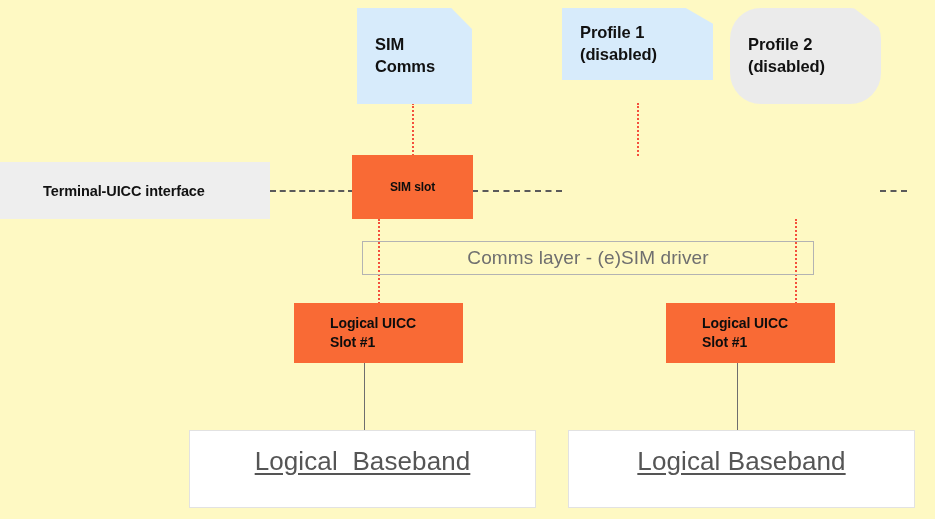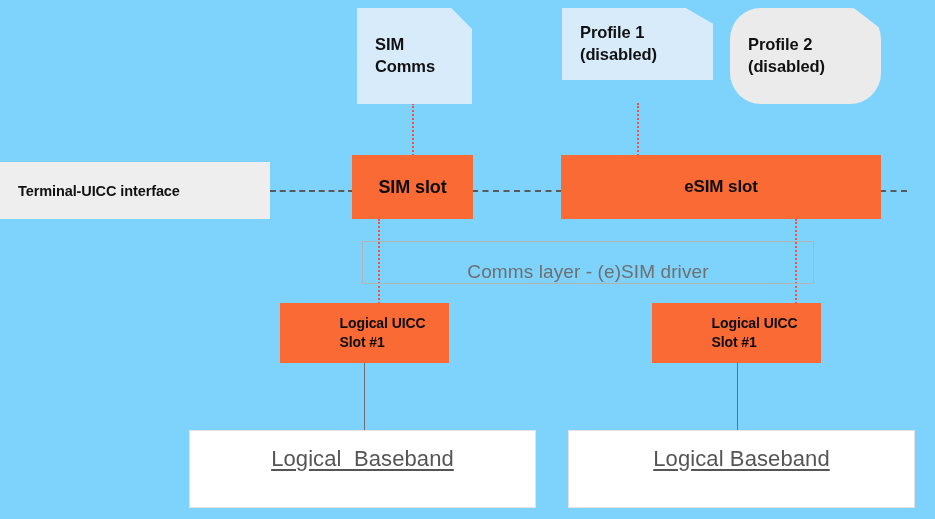--- a/index.html
+++ b/index.html
@@ -8,21 +8,21 @@
     background: #ffffff;
   }
   body {
     font-family: "Liberation Sans", sans-serif;
     -webkit-font-smoothing: antialiased;
   }
   #canvas {
     position: relative;
     width: 935px;
     height: 519px;
-    background: #7dd3fc;
+    background: #fef9c3;
     overflow: hidden;
   }
 
   
   .abs { position: absolute; box-sizing: border-box; }
 
   
   .card {
     display: flex;
     align-items: center;
@@ -41,28 +41,28 @@
   
   .slot {
     background: #f96a35;
     display: flex;
     align-items: center;
     color: #0d0d0d;
     font-weight: bold;
     letter-spacing: -0.1px;
   }
   .slot-center { justify-content: center; }
-  .slot-left { justify-content: center; padding-left: 36px; }
+  .slot-left { justify-content: flex-start; padding-left: 36px; margin-left: 14px; }
 
   
   .band {
     background: #eeeeee;
     display: flex;
     align-items: center;
-    padding-left: 18px;
+    padding-left: 43px;
     font-weight: bold;
     font-size: 14.5px;
     color: #111111;
     letter-spacing: -0.1px;
   }
 
   
   .comms {
     border: 1.6px solid #b3b3b3;
     background: transparent;
@@ -77,21 +77,21 @@
   
   .bb {
     border: 1px solid #e2e2e2;
     background: #ffffff;
     display: flex;
     align-items: flex-start;
     justify-content: center;
     padding-top: 15px;
   }
   .bb-label {
-    font-size: 22px;
+    font-size: 26px;
     color: #555555;
     text-decoration: underline;
     text-underline-offset: 3px;
     letter-spacing: 0.1px;
     white-space: pre;
   }
 
   
   .vdot {
     position: absolute;
@@ -150,29 +150,26 @@
     <div>
       <div>Profile 2</div>
       <div>(disabled)</div>
     </div>
   </div>
 
   <div class="abs band" style="left:0px; top:162px; width:270px; height:57px;">
     <span>Terminal-UICC interface</span>
   </div>
 
-  <div class="abs slot slot-center" style="left:352px; top:155px; width:121px; height:64px; font-size:18px;">
+  <div class="abs slot slot-center" style="left:352px; top:155px; width:121px; height:64px; font-size:12px;">
     <span>SIM slot</span>
   </div>
 
-  <div class="abs slot slot-center" style="left:561px; top:155px; width:320px; height:64px; font-size:17px;">
-    <span>eSIM slot</span>
-  </div>
 
-  <div class="abs comms" style="left:362px; top:241px; width:452px; height:43px;align-items:flex-end;">
+  <div class="abs comms" style="left:362px; top:241px; width:452px; height:34px;">
     <span>Comms layer - (e)SIM driver</span>
   </div>
 
   <div class="abs slot slot-left" style="left:280px; top:303px; width:169px; height:60px; font-size:14px; line-height:1.38;">
     <div>
       <div>Logical UICC</div>
       <div>Slot #1</div>
     </div>
   </div>
 

